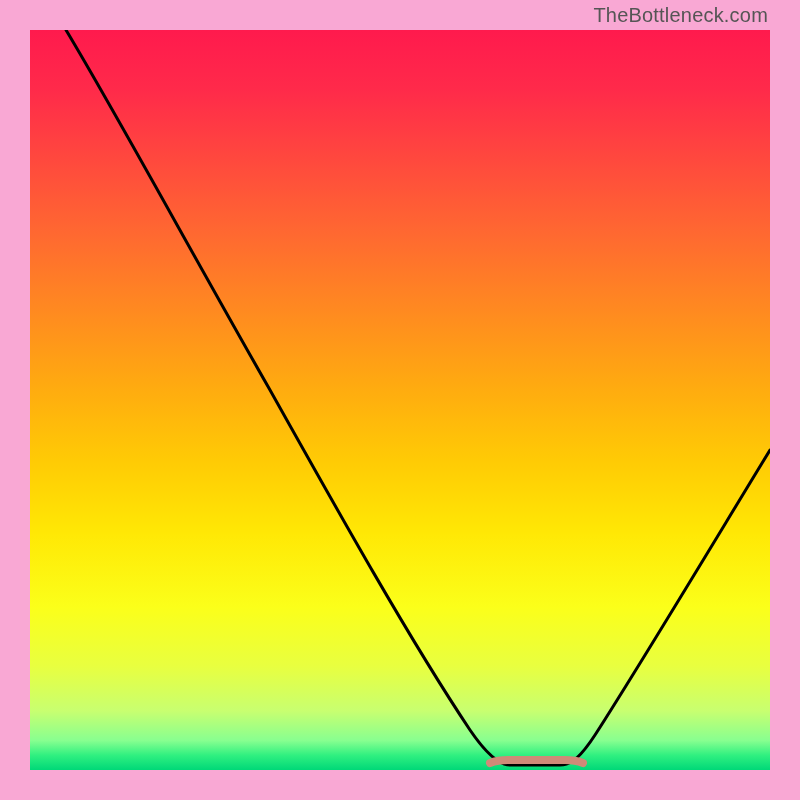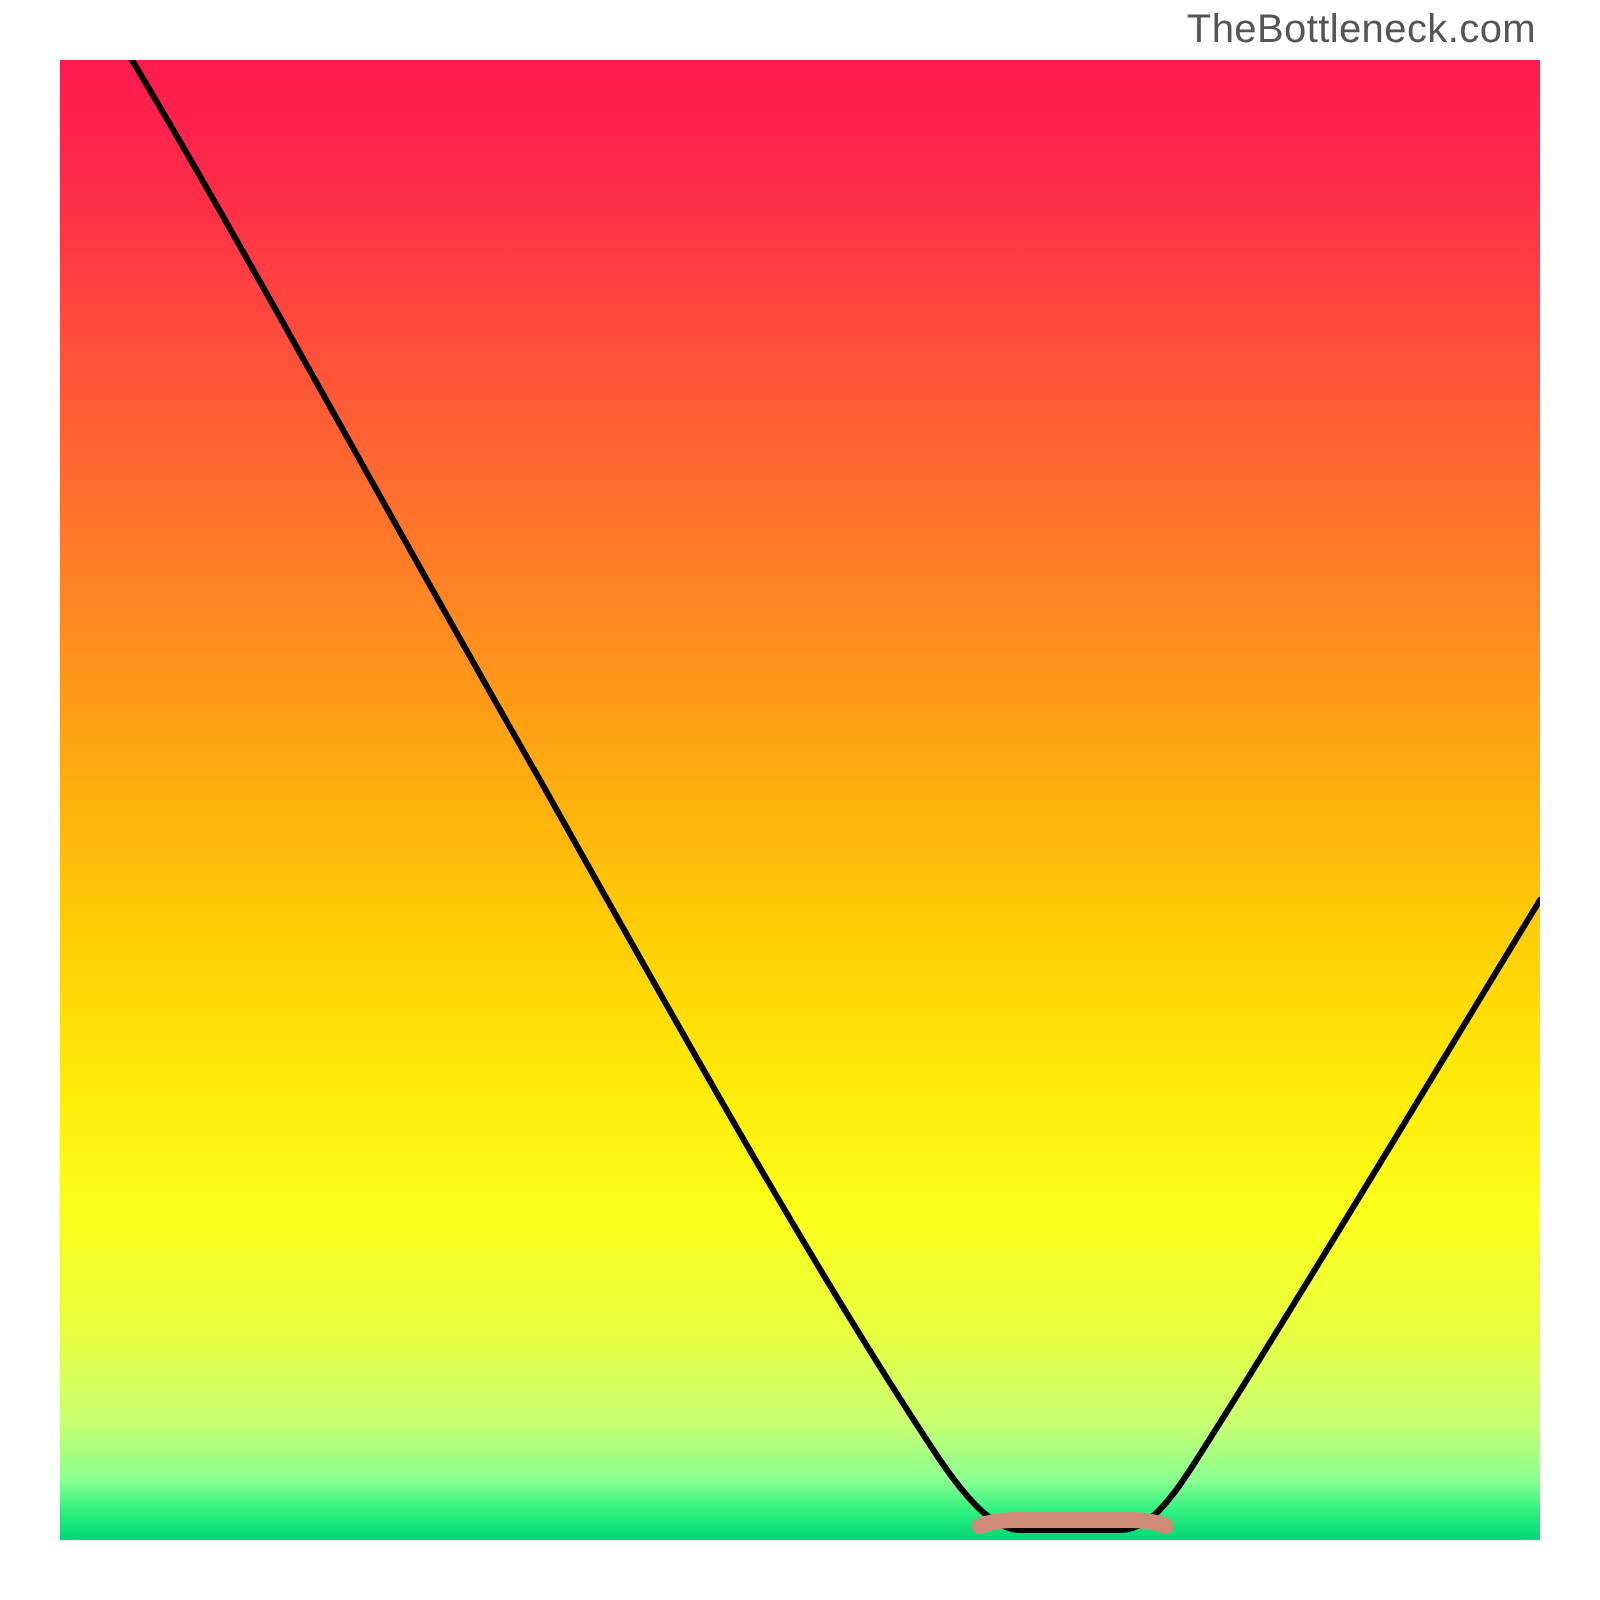--- a/index.html
+++ b/index.html
@@ -1,21 +1,21 @@
 <!DOCTYPE html>
 <html><head>
 <meta charset="utf-8">
 <style>
   * { margin: 0; padding: 0; box-sizing: border-box; }
   html, body { width: 800px; height: 800px; overflow: hidden; background: #000; }
   .container {
     position: relative;
     width: 800px;
     height: 800px;
-    background: #ffffff;
+    background: #f9a8d4;
   }
   .plot-area {
     position: absolute;
     left: 30px;
     top: 30px;
     width: 740px;
     height: 740px;
     background: linear-gradient(to bottom,
       #ff1a4d 0%,
       #ff2a4a 8%,

